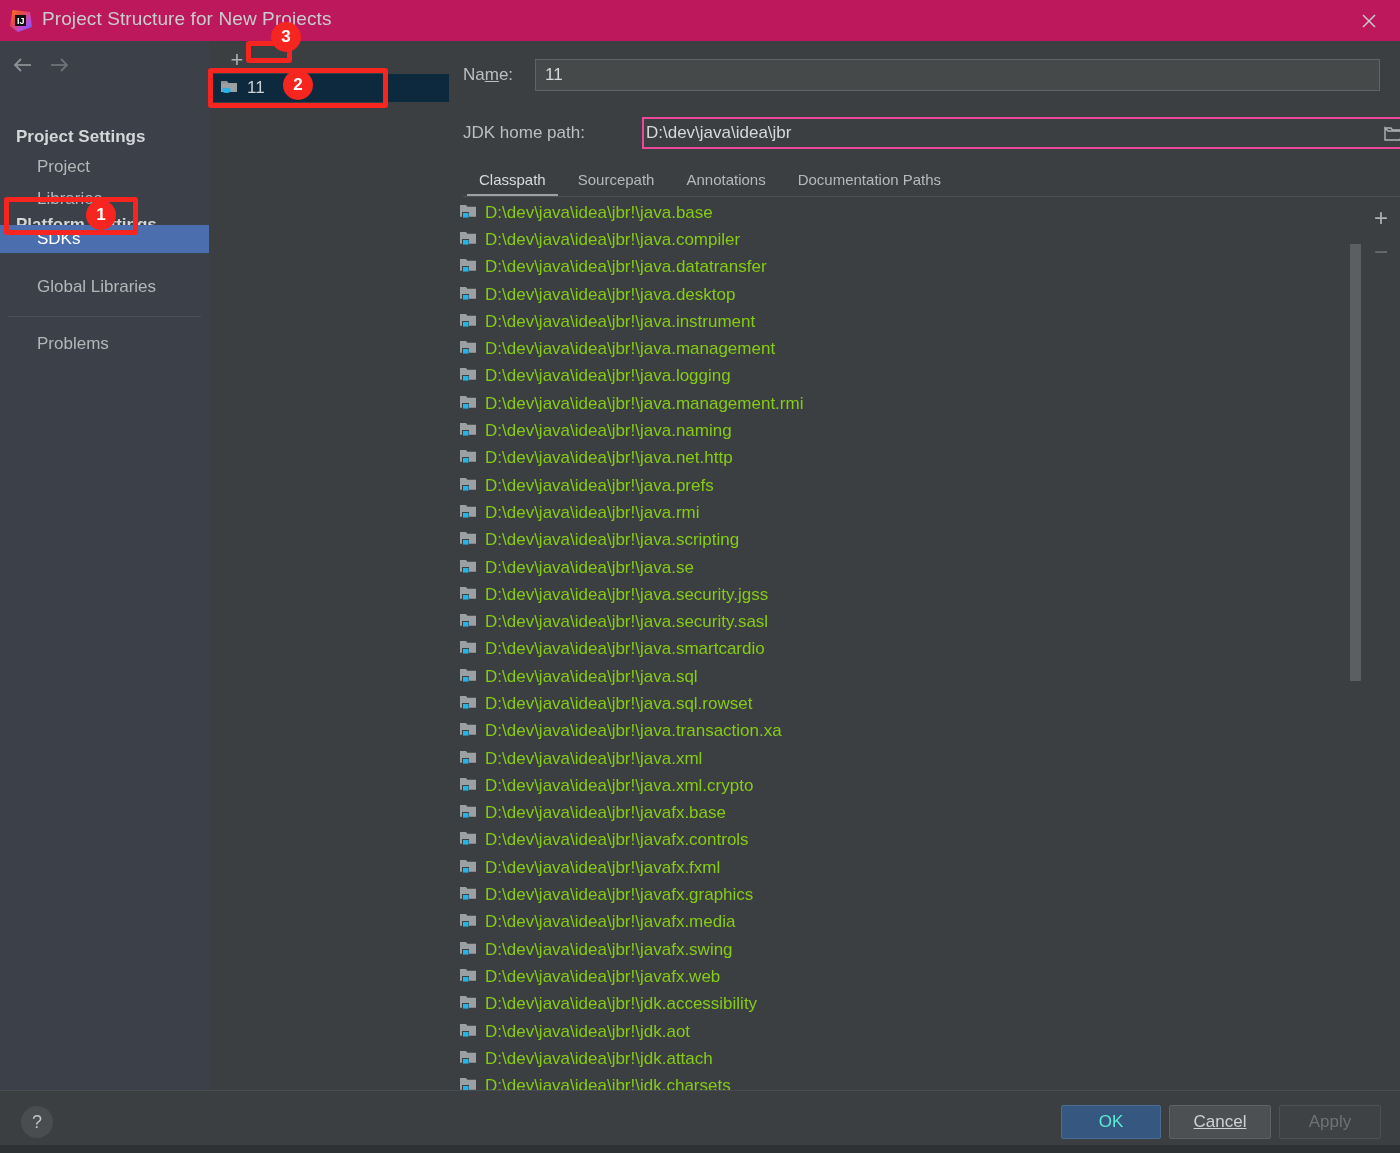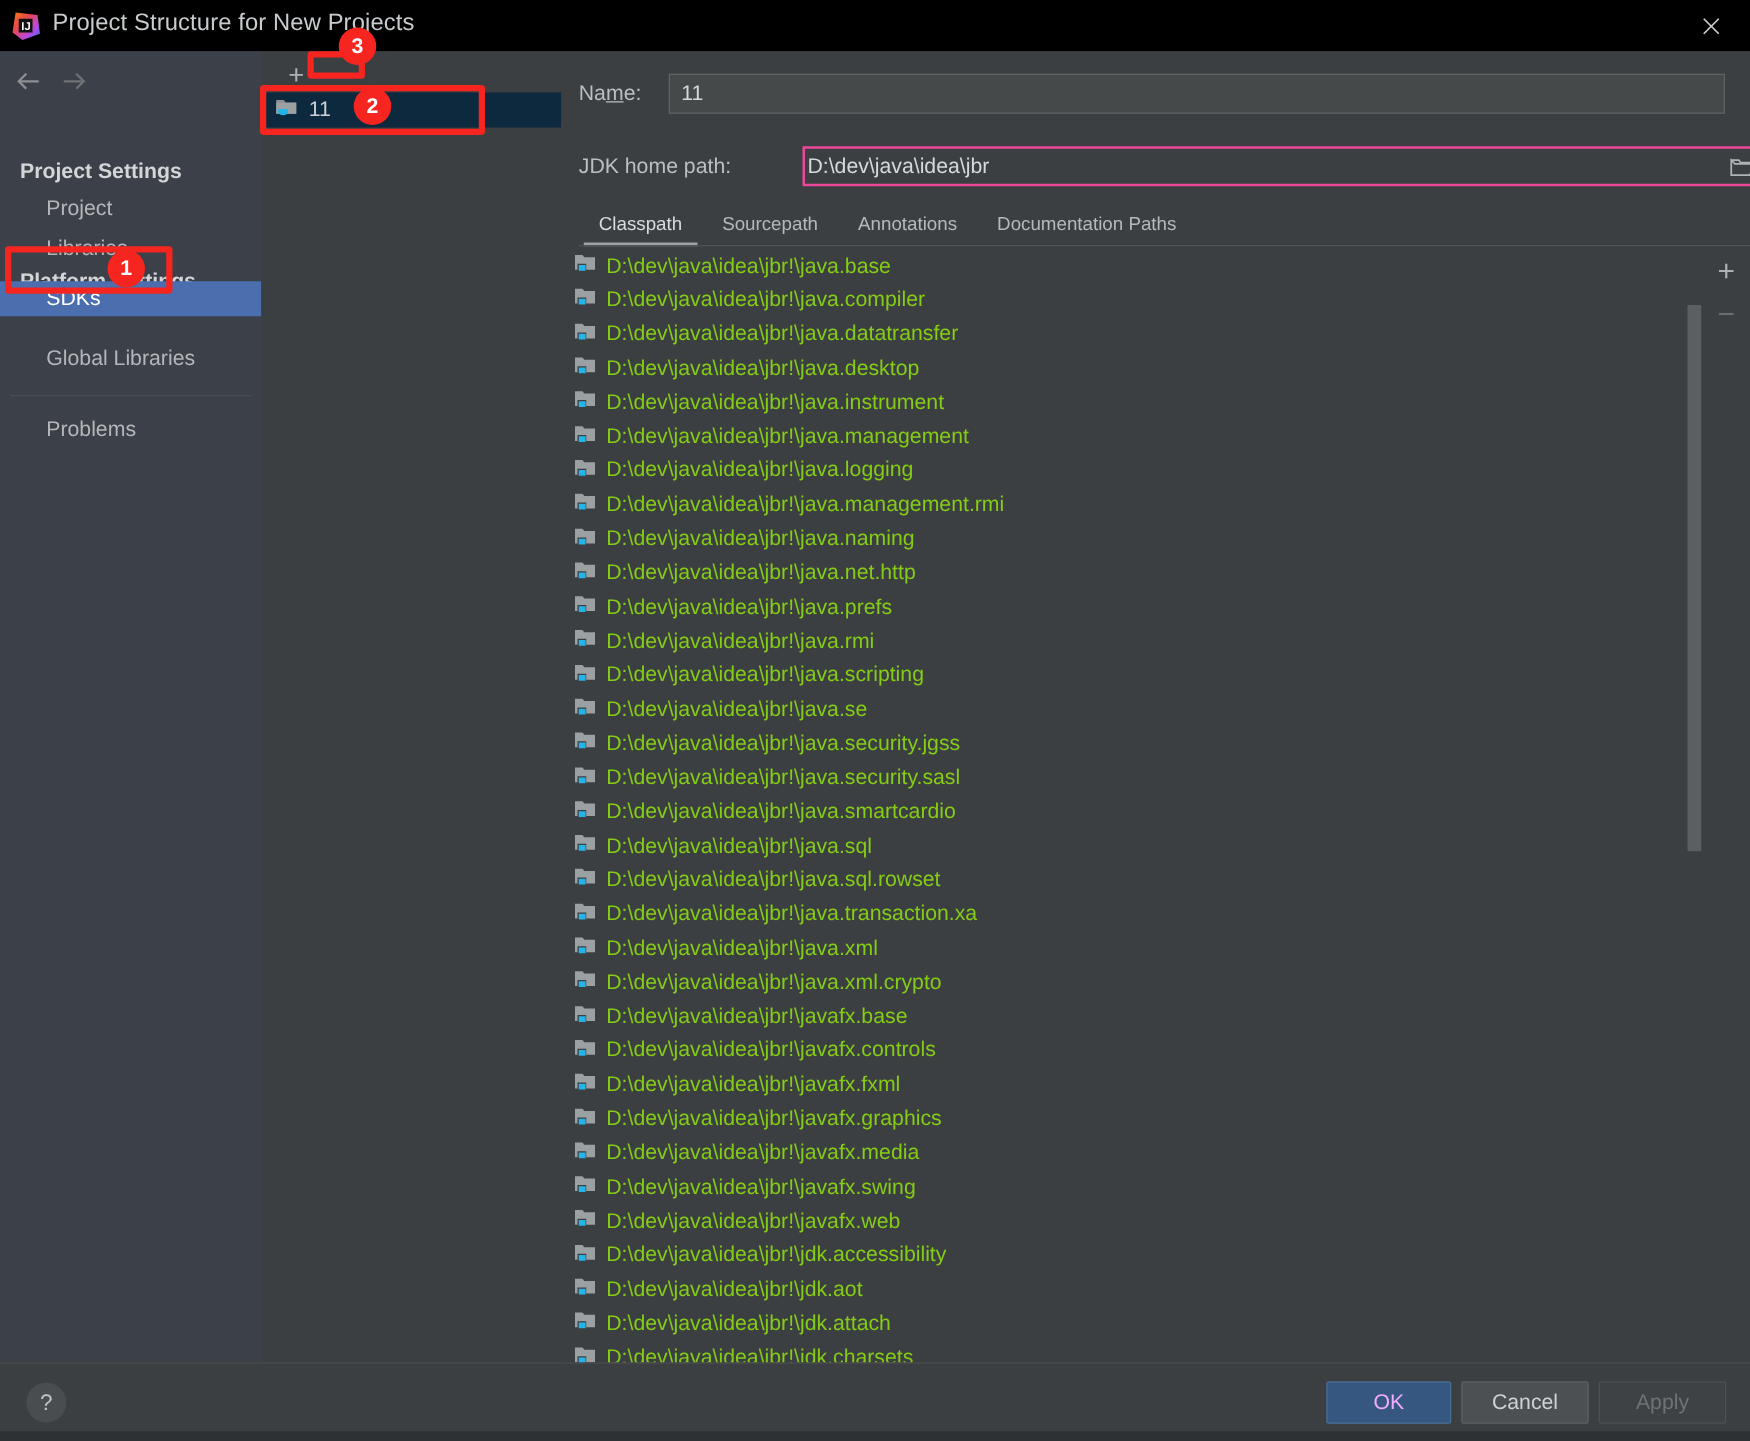--- a/index.html
+++ b/index.html
@@ -20,21 +20,21 @@
     height: 1153px;
     background: #3c3f41;
   }
 
   
   .titlebar {
     position: absolute;
     top: 0; left: 0;
     width: 1400px;
     height: 41px;
-    background: #000000;
+    background: #be185d;
     display: flex;
     align-items: center;
   }
   .app-logo {
     position: absolute;
     left: 9px; top: 9px;
     width: 24px; height: 24px;
   }
   .title-text {
     position: absolute;
@@ -300,21 +300,21 @@
     background: #4c5052;
     color: #cfd2d4;
     font-size: 17px;
     display: flex; align-items: center; justify-content: center;
     cursor: pointer;
     font-family: "Liberation Sans", sans-serif;
   }
   .dlg-btn.primary {
     background: #365880;
     border-color: #4a6d96;
-    color: #f0abfc;
+    color: #5eead4;
   }
   .dlg-btn.disabled {
     color: #6f7274;
     background: #3f4244;
     border-color: #4d5153;
     cursor: default;
   }
 
   
   .anno-box {
@@ -729,21 +729,21 @@
 
     <div class="side-btns">
       <div class="side-btn">+</div>
       <div class="side-btn disabled">−</div>
     </div>
   </div>
 
   <div class="bottombar"></div>
   <div class="help-btn">?</div>
   <div class="dlg-btn primary" style="left:1061px; top:1105px; width:100px;">OK</div>
-  <div class="dlg-btn" style="left:1169px; top:1105px; width:102px;">Cancel</div>
+  <div class="dlg-btn" style="left:1169px; top:1105px; width:102px;text-decoration:underline;">Cancel</div>
   <div class="dlg-btn disabled" style="left:1279px; top:1105px; width:102px;">Apply</div>
 
   <div class="window-taskbar"></div>
 
   <div id="anno-layer">
       <div class="anno-box" style="left: 4px; top: 197px; width: 134px; height: 38px;"></div>
       <div class="anno-badge" style="left: 86px; top: 200px;">1</div>
       <div class="anno-box" style="left: 208px; top: 68px; width: 180px; height: 40px;"></div>
       <div class="anno-badge" style="left: 283px; top: 70px;">2</div>
       <div class="anno-box" style="left: 246px; top: 41px; width: 46px; height: 22px;"></div>

